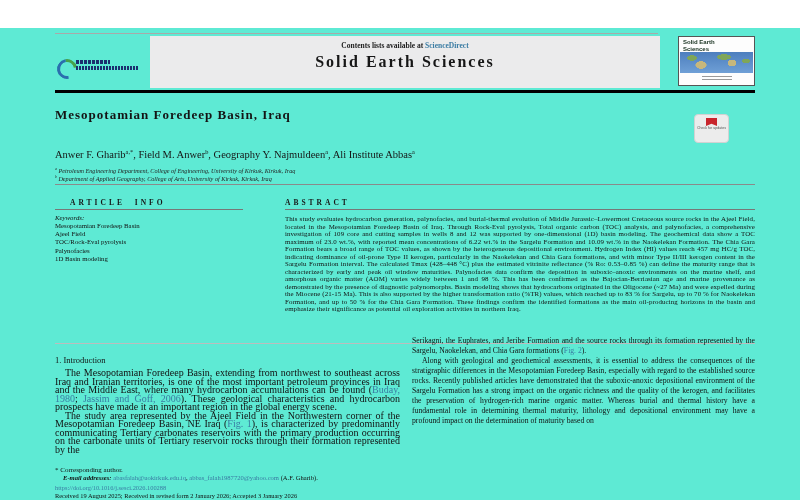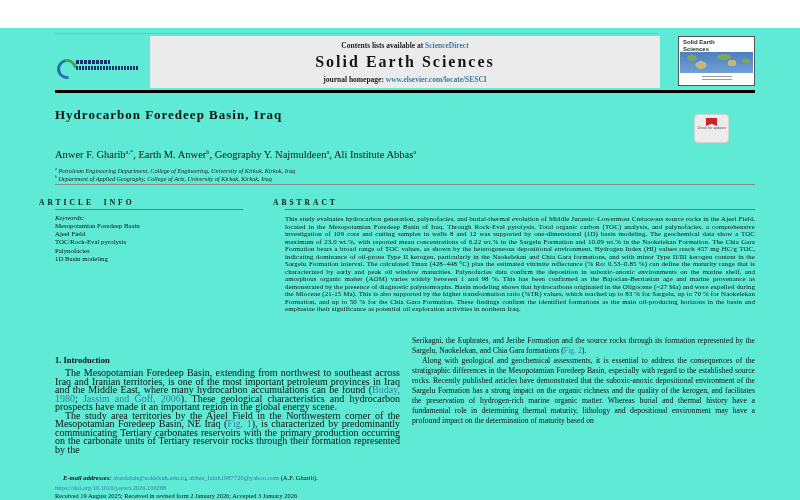--- a/index.html
+++ b/index.html
@@ -54,32 +54,32 @@
               clip-path:polygon(0 0,100% 0,100% 100%,50% 72%,0 100%);}
   .badge-txt{font-size:3.6px;line-height:3.9px;color:#555;font-family:"Liberation Sans",sans-serif;}
 
   .authors{left:55px;top:121px;width:640px;font-size:10.5px;color:#151515;}
   sup{font-size:60%;vertical-align:super;line-height:0;}
   .affil{left:55px;font-size:6.2px;font-style:italic;color:#222;}
   .rule1{left:55px;top:156px;width:700px;height:1px;background:#8a8a8a;}
 
   
   .sec-head{font-size:7.5px;font-weight:bold;letter-spacing:3px;word-spacing:5px;color:#161616;}
-  .ai-head{left:39px;top:170px;}
+  .ai-head{left:70px;top:170px;}
   .ai-rule{left:55px;top:181px;width:188px;height:1px;background:#777;}
   .kw-label{left:55px;top:186px;font-size:6.8px;font-style:italic;}
   .kw-list{left:55px;top:194px;width:200px;font-size:6.8px;line-height:8.2px;}
-  .ab-head{left:273px;top:170px;text-align:right;}
+  .ab-head{left:285px;top:170px;text-align:right;}
   .ab-rule{left:285px;top:181px;width:470px;height:1px;background:#777;}
   .abstract{left:285px;top:187px;width:470px;font-size:6.9px;line-height:7.5px;
             text-align:justify;letter-spacing:0.1px;}
   .rule2{left:55px;top:315px;width:700px;height:1px;background:#bdbdbd;}
 
   
-  .intro-head{left:55px;top:327px;font-size:8.5px;font-weight:bold;}
+  .intro-head{left:55px;top:327px;font-size:8.5px;font-weight:normal;}
   .colL{left:55px;top:341px;width:345px;font-size:10px;line-height:8.5px;text-align:justify;}
   .colR{left:412px;top:308px;width:343px;font-size:7.7px;line-height:10px;text-align:justify;}
   .colL p,.colR p{margin:0;text-indent:10px;}
 
   
   .fn1{left:55px;top:438px;width:640px;font-size:7px;}
   .fn2{left:63px;top:446px;width:640px;font-size:6.6px;}
   .em-label{font-style:italic;font-weight:bold;}
   .doi{left:55px;top:456px;font-size:6.4px;}
   .recv{left:55px;top:463.5px;font-size:6.4px;}
@@ -99,45 +99,41 @@
     <div class="logo-l1"></div>
     <div class="logo-l2"></div>
   </div>
 
   <div class="abs hdr-box">
     <div class="hdr-contents">
       <span>Contents lists available at</span>
       <a class="link">ScienceDirect</a>
     </div>
     <div class="hdr-journal">Solid Earth Sciences</div>
-    <div class="hdr-home">
-      <span>journal homepage:</span>
-      <a class="link">www.elsevier.com/locate/SESCI</a>
-    </div>
   </div>
 
   <div class="abs cover">
     <div class="cover-title">Solid Earth Sciences</div>
     <div class="cover-map"></div>
     <div class="cover-foot"></div>
   </div>
 
   <div class="abs thickrule"></div>
 
   <div class="abs title">
-    <div>Hydrocarbon Foredeep Basin, Iraq</div>
+    <div>Mesopotamian Foredeep Basin, Iraq</div>
   </div>
 
   <div class="abs badge">
     <div class="badge-flag"></div>
     <div class="badge-txt">Check for updates</div>
   </div>
 
   <div class="abs authors">
-    <span>Anwer F. Gharib</span><sup>a,*</sup><span>, </span><span>Earth M. Anwer</span><sup>b</sup><span>, </span><span>Geography Y. Najmuldeen</span><sup>a</sup><span>, </span><span>Ali Institute Abbas</span><sup>a</sup>
+    <span>Anwer F. Gharib</span><sup>a,*</sup><span>, </span><span>Field M. Anwer</span><sup>b</sup><span>, </span><span>Geography Y. Najmuldeen</span><sup>a</sup><span>, </span><span>Ali Institute Abbas</span><sup>a</sup>
   </div>
 
   <div class="abs affil" style="top:139px;">
     <sup>a</sup><span> Petroleum Engineering Department, College of Engineering, University of Kirkuk, Kirkuk, Iraq</span>
   </div>
   <div class="abs affil" style="top:146.5px;">
     <sup>b</sup><span> Department of Applied Geography, College of Arts, University of Kirkuk, Kirkuk, Iraq</span>
   </div>
 
   <div class="abs rule1"></div>
@@ -156,28 +152,29 @@
   <div class="abs sec-head ab-head">ABSTRACT</div>
   <div class="abs ab-rule"></div>
   <div class="abs abstract">This study evaluates hydrocarbon generation, palynofacies, and burial-thermal evolution of Middle Jurassic–Lowermost Cretaceous source rocks in the Ajeel Field, located in the Mesopotamian Foredeep Basin of Iraq. Through Rock-Eval pyrolysis, Total organic carbon (TOC) analysis, and palynofacies, a comprehensive investigation of 109 core and cutting samples in wells 8 and 12 was supported by one-dimensional (1D) basin modeling. The geochemical data show a TOC maximum of 23.0 wt.%, with reported mean concentrations of 6.22 wt.% in the Sargelu Formation and 10.09 wt.% in the Naokelekan Formation. The Chia Gara Formation bears a broad range of TOC values, as shown by the heterogeneous depositional environment. Hydrogen Index (HI) values reach 457 mg HC/g TOC, indicating dominance of oil-prone Type II kerogen, particularly in the Naokelekan and Chia Gara formations, and with minor Type II/III kerogen content in the Sargelu Formation interval. The calculated Tmax (428–448 °C) plus the estimated vitrinite reflectance (% Ro: 0.53–0.85 %) can define the maturity range that is characterized by early and peak oil window maturities. Palynofacies data confirm the deposition in suboxic–anoxic environments on the marine shelf, and amorphous organic matter (AOM) varies widely between 1 and 98 %. This has been confirmed as the Bajocian-Berriasian age and marine provenance as demonstrated by the presence of diagnostic palynomorphs. Basin modeling shows that hydrocarbons originated in the Oligocene (~27 Ma) and were expelled during the Miocene (21-15 Ma). This is also supported by the higher transformation ratio (%TR) values, which reached up to 83 % for Sargelu, up to 70 % for Naokelekan Formation, and up to 50 % for the Chia Gara Formation. These findings confirm the identified formations as the main oil-producing horizons in the basin and emphasize their significance as potential oil exploration activities in northern Iraq.</div>
 
   <div class="abs rule2"></div>
 
   <div class="abs intro-head">1. Introduction</div>
 
   <div class="abs colL">
     <p><span>The Mesopotamian Foredeep Basin, extending from northwest to southeast across Iraq and Iranian territories, is one of the most important petroleum provinces in Iraq and the Middle East, where many hydrocarbon accumulations can be found (</span><a class="link">Buday, 1980</a><span>; </span><a class="link">Jassim and Goff, 2006</a><span>). These geological characteristics and hydrocarbon prospects have made it an important region in the global energy scene.</span></p>
-    <p><span>The study area territories by the Ajeel Field in the Northwestern corner of the Mesopotamian Foredeep Basin, NE Iraq (</span><a class="link">Fig. 1</a><span>), is characterized by predominantly communicating Tertiary carbonates reservoirs with the primary production occurring on the carbonate units of Tertiary reservoir rocks through their formation represented by the</span></p>
+    <p><span>The study area represented by the Ajeel Field in the Northwestern corner of the Mesopotamian Foredeep Basin, NE Iraq (</span><a class="link">Fig. 1</a><span>), is characterized by predominantly communicating Tertiary carbonates reservoirs with the primary production occurring on the carbonate units of Tertiary reservoir rocks through their formation represented by the</span></p>
   </div>
 
   <div class="abs colR">
     <p style="text-indent:0;"><span>Serikagni, the Euphrates, and Jeribe Formation and the source rocks through its formation represented by the Sargelu, Naokelekan, and Chia Gara formations (</span><a class="link">Fig. 2</a><span>).</span></p>
     <p>Along with geological and geochemical assessments, it is essential to address the consequences of the stratigraphic differences in the Mesopotamian Foredeep Basin, especially with regard to the established source rocks. Recently published articles have demonstrated that the suboxic-anoxic depositional environment of the Sargelu Formation has a strong impact on the organic richness and the quality of the kerogen, and facilitates the preservation of hydrogen-rich marine organic matter. Whereas burial and thermal history have a fundamental role in determining thermal maturity, lithology and depositional environment may have a profound impact on the determination of maturity based on</p>
   </div>
 
+  <div class="abs fn1">* Corresponding author.</div>
   <div class="abs fn2">
     <span class="em-label">E-mail addresses:</span>
     <a class="link">abasfalah@uokirkuk.edu.iq</a><span>, </span><a class="link">abbas_falah1987720@yahoo.com</a><span> (A.F. Gharib).</span>
   </div>
 
   <a class="abs doi link">https://doi.org/10.1016/j.sesci.2026.100288</a>
   <div class="abs recv">Received 19 August 2025; Received in revised form 2 January 2026; Accepted 3 January 2026</div>
   <div class="abs avail">Available online xxxx</div>
   <div class="abs copy1">
     <span>2451-912X/© 2026 Guangzhou Institute of Geochemistry, CAS. Published by Elsevier BV. This is an open access article under the CC BY license </span><a class="link">(http://</a>

